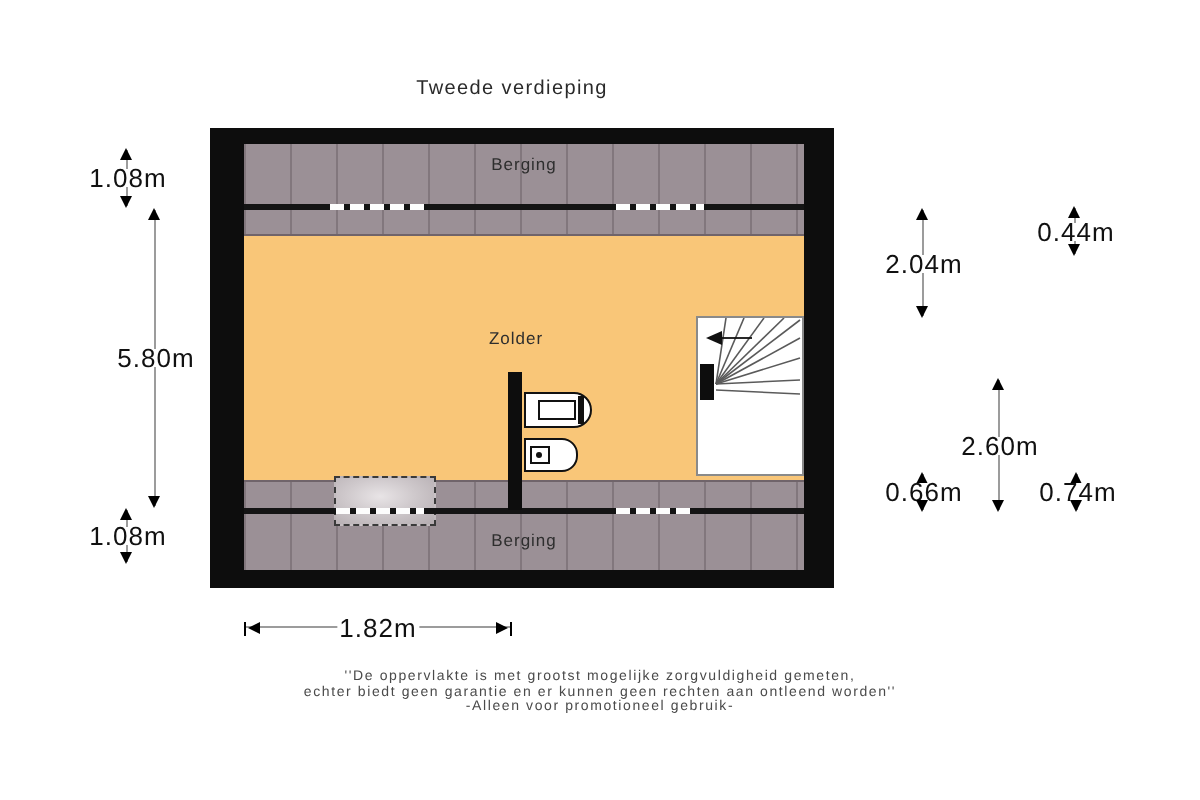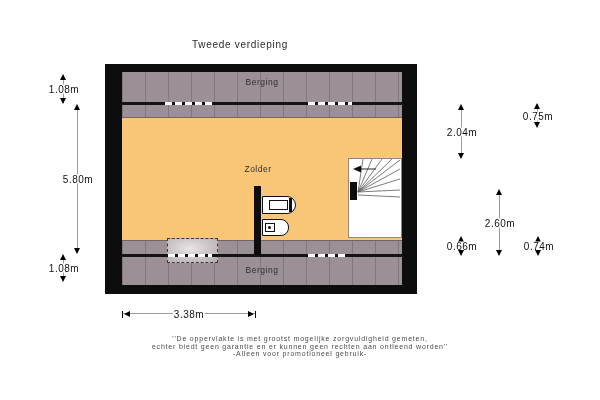--- a/index.html
+++ b/index.html
@@ -1,18 +1,18 @@
 <!DOCTYPE html>
 <html><head>
 <meta charset="utf-8">
 <style>
   html,body{margin:0;padding:0;background:#fff;}
   .stage{position:relative;width:600px;height:400px;background:#fff;overflow:hidden;
          font-family:"Liberation Sans","DejaVu Sans",sans-serif;}
-  .title{position:absolute;left:90px;top:39px;width:300px;text-align:center;
+  .title{position:absolute;left:106px;top:39px;width:300px;text-align:center;
          font-size:10px;letter-spacing:.7px;color:#2a2a2a;}
   
   .plan{position:absolute;left:105px;top:64px;width:312px;height:230px;box-sizing:border-box;
         border:solid #0d0d0d;border-width:8px 15px 9px 17px;background:#fff;}
   .interior{position:absolute;left:0;top:0;width:280px;height:241px;}
   .roof{position:absolute;left:0;width:280px;background-color:#9b9096;
         background-image:repeating-linear-gradient(90deg,#82777d 0,#82777d 1px,transparent 1px,transparent 23px);}
   .roof-top{top:0;height:45px;}
   .roof-bottom{top:168px;height:45px;border-top:1px solid #70646a;box-sizing:border-box;}
   .zolder{position:absolute;left:0;top:45px;width:280px;height:123px;box-sizing:border-box;
@@ -46,21 +46,21 @@
   .vdim::after{content:'';position:absolute;left:-4px;bottom:-1px;width:0;height:0;
         border-left:3.5px solid transparent;border-right:3.5px solid transparent;border-top:6px solid #000;}
   .hdim{position:absolute;height:0;border-top:1px solid #9c9c9c;}
   .hdim::before{content:'';position:absolute;left:1px;top:-3.5px;width:0;height:0;
         border-top:3.5px solid transparent;border-bottom:3.5px solid transparent;border-right:6px solid #000;}
   .hdim::after{content:'';position:absolute;right:1px;top:-3.5px;width:0;height:0;
         border-top:3.5px solid transparent;border-bottom:3.5px solid transparent;border-left:6px solid #000;}
   .tick{position:absolute;width:1px;height:7px;background:#000;top:-3.5px;}
   .t-l{left:-1px;} .t-r{right:-1px;}
   .dlabel{position:absolute;left:50%;top:50%;transform:translate(-50%,-50%);
-        background:#fff;padding:0 1px;font-size:10px;letter-spacing:.5px;line-height:9px;
+        background:#fff;padding:0 1px;font-size:13px;letter-spacing:.5px;line-height:9px;
         color:#111;white-space:nowrap;}
   .disclaimer{position:absolute;left:0;top:335px;width:600px;text-align:center;
         font-size:7px;letter-spacing:.8px;line-height:7.6px;color:#4a4a4a;}
 </style>
 </head>
 <body>
 
 <div class="stage">
 
   <div class="title">Tweede verdieping</div>
@@ -125,36 +125,36 @@
     <span class="dlabel">5.80m</span>
   </div>
   <div class="vdim" style="left:63px;top:255px;height:26px;">
     <span class="dlabel">1.08m</span>
   </div>
 
   <div class="vdim" style="left:461px;top:105px;height:53px;text-align:center;">
     <span class="dlabel">2.04m</span>
   </div>
   <div class="vdim" style="left:537px;top:104px;height:23px;">
-    <span class="dlabel">0.75m</span>
+    <span class="dlabel">0.44m</span>
   </div>
   <div class="vdim" style="left:499px;top:190px;height:65px;text-align:center;">
     <span class="dlabel">2.60m</span>
   </div>
   <div class="vdim" style="left:461px;top:237px;height:18px;">
     <span class="dlabel">0.66m</span>
   </div>
   <div class="vdim" style="left:538px;top:237px;height:18px;text-align:right;">
     <span class="dlabel">0.74m</span>
   </div>
 
   <div class="hdim" style="left:123px;top:313px;width:132px;">
     <span class="tick t-l"></span>
     <span class="tick t-r"></span>
-    <span class="dlabel">3.38m</span>
+    <span class="dlabel">1.82m</span>
   </div>
 
   <div class="disclaimer">
     <div>''De oppervlakte is met grootst mogelijke zorgvuldigheid gemeten,</div>
     <div>echter biedt geen garantie en er kunnen geen rechten aan ontleend worden''</div>
     <div>-Alleen voor promotioneel gebruik-</div>
   </div>
 
 </div>
 

